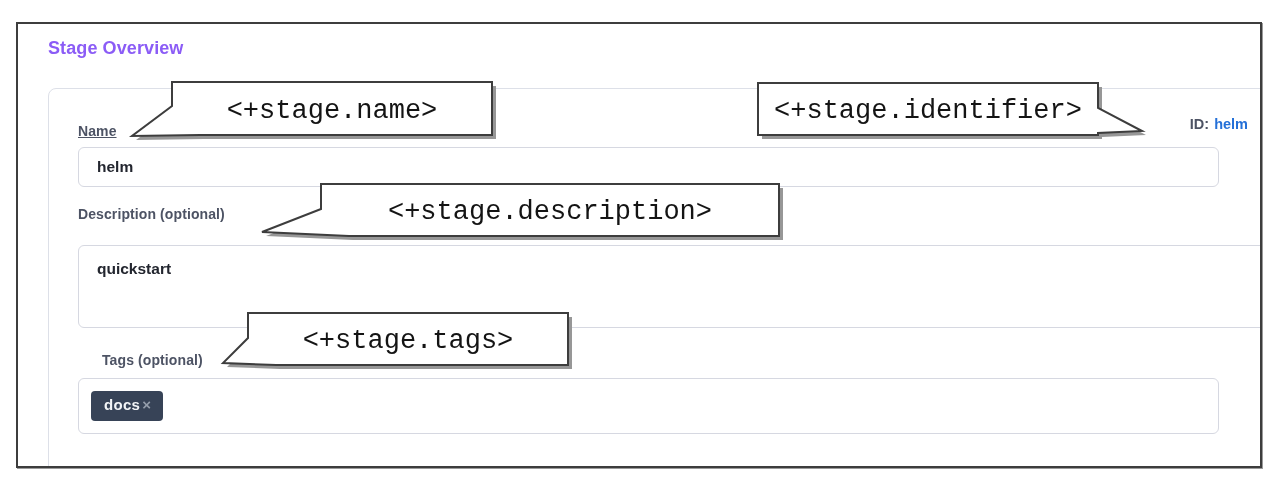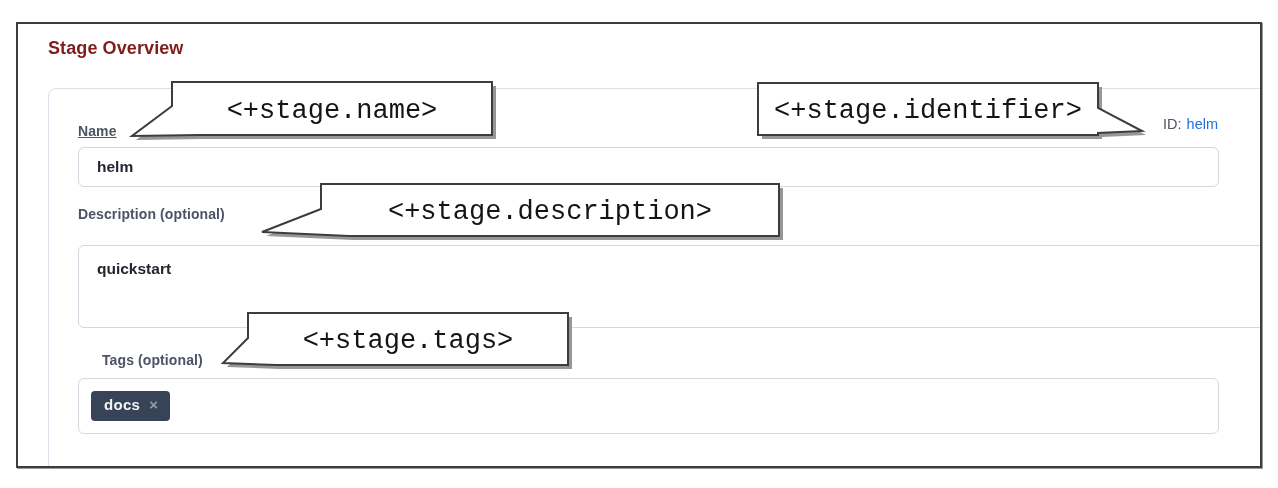--- a/index.html
+++ b/index.html
@@ -4,21 +4,21 @@
 <style>
   html,body{margin:0;padding:0;background:#ffffff;}
   body{width:1278px;height:488px;position:relative;font-family:"Liberation Sans",sans-serif;-webkit-font-smoothing:antialiased;}
   .frame{
     position:absolute;left:16px;top:22px;width:1242px;height:442px;
     border:2px solid #3d3d3d;background:#ffffff;overflow:hidden;
     box-shadow:1px 1px 0 #9a9a9a;
   }
   .panel-title{
     position:absolute;left:30px;top:14px;
-    font-size:18px;font-weight:700;color:#7f1d1d;letter-spacing:.1px;
+    font-size:18px;font-weight:700;color:#8b5cf6;letter-spacing:.1px;
   }
   .card{
     position:absolute;left:30px;top:64px;right:-4px;bottom:-4px;
     border:1px solid #dde0e8;border-top-left-radius:8px;background:#ffffff;
   }
   .field-label{
     position:absolute;font-size:14px;font-weight:600;color:#4d5364;letter-spacing:.1px;
   }
   .text-input{
     position:absolute;left:60px;width:1141px;height:40px;box-sizing:border-box;
@@ -30,31 +30,31 @@
     position:absolute;left:60px;top:221px;width:1250px;height:83px;
   }
   .text-area{
     width:100%;height:100%;box-sizing:border-box;resize:none;
     border:1px solid #d6d8e1;border-radius:6px;background:#ffffff;
     font-family:"Liberation Sans",sans-serif;font-size:15.5px;font-weight:600;color:#23262f;
     padding:14px 18px;outline:none;overflow:hidden;
   }
   .resize-handle{position:absolute;right:5px;bottom:5px;width:14px;height:14px;cursor:nwse-resize;}
   .id-row{
-    position:absolute;top:92px;right:42px;font-size:14.5px;font-weight:400;white-space:nowrap;text-align:center;
+    position:absolute;top:92px;right:12px;font-size:14.5px;font-weight:700;white-space:nowrap;text-align:center;
   }
   .id-label{color:#4d5364;}
   .id-value{color:#2470d8;margin-left:5px;}
   .tags-input{
     position:absolute;left:60px;top:354px;width:1141px;height:56px;box-sizing:border-box;
     border:1px solid #d6d8e1;border-radius:6px;background:#ffffff;
     display:flex;align-items:center;padding:0 12px;cursor:text;
   }
   .tag-chip{
-    display:inline-flex;align-items:center;gap:9px;
+    display:inline-flex;align-items:center;gap:2px;
     background:#374357;border-radius:4px;padding:5px 12px 6px 13px;
     font-size:15px;font-weight:700;color:#f2f4f6;letter-spacing:.3px;line-height:1.25;
   }
   .tag-remove{color:#949dab;font-weight:600;font-size:15px;cursor:pointer;}
   .callout{position:absolute;pointer-events:none;}
   .callout path.shadow{fill:#979797;}
   .callout path.bubble{fill:#ffffff;stroke:#3d3d3d;stroke-width:2;stroke-linejoin:miter;}
   .callout text{
     font-family:"Liberation Mono",monospace;font-size:27px;fill:#141414;
   }

